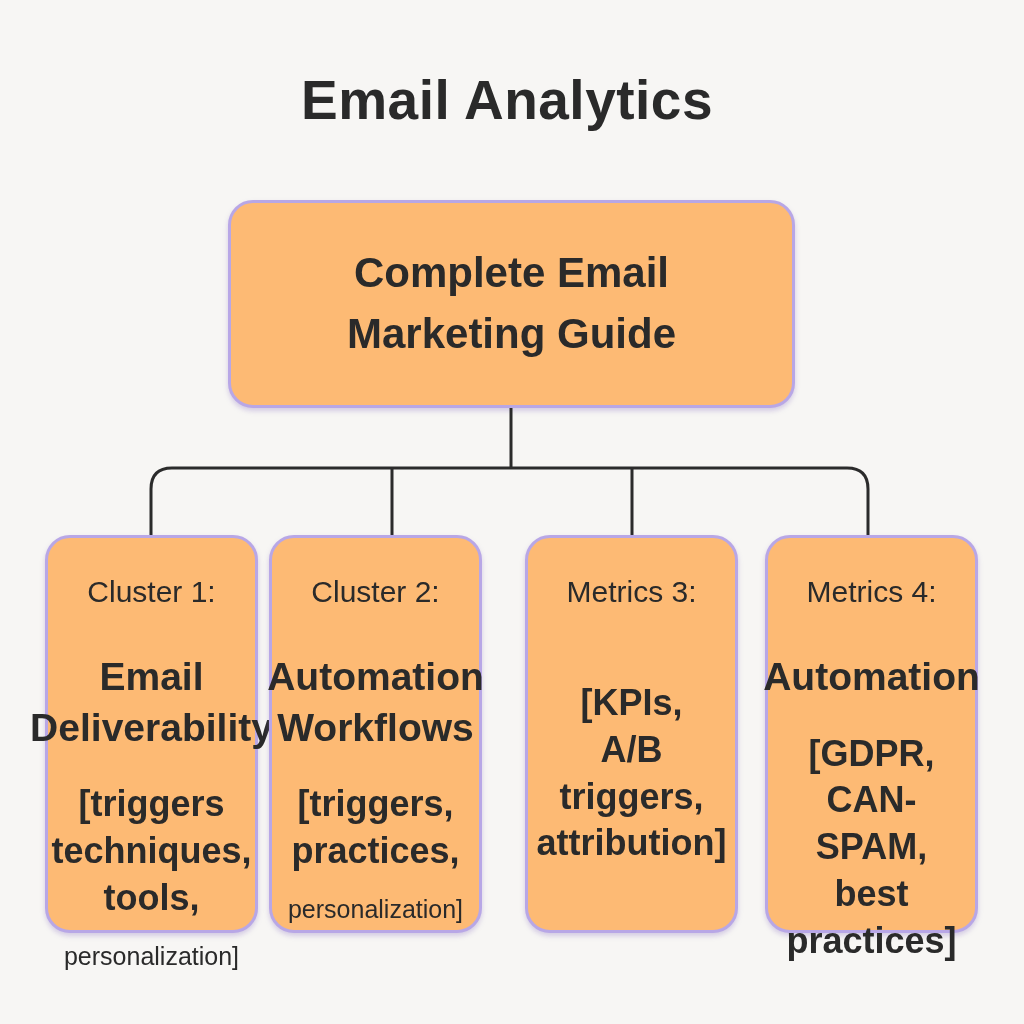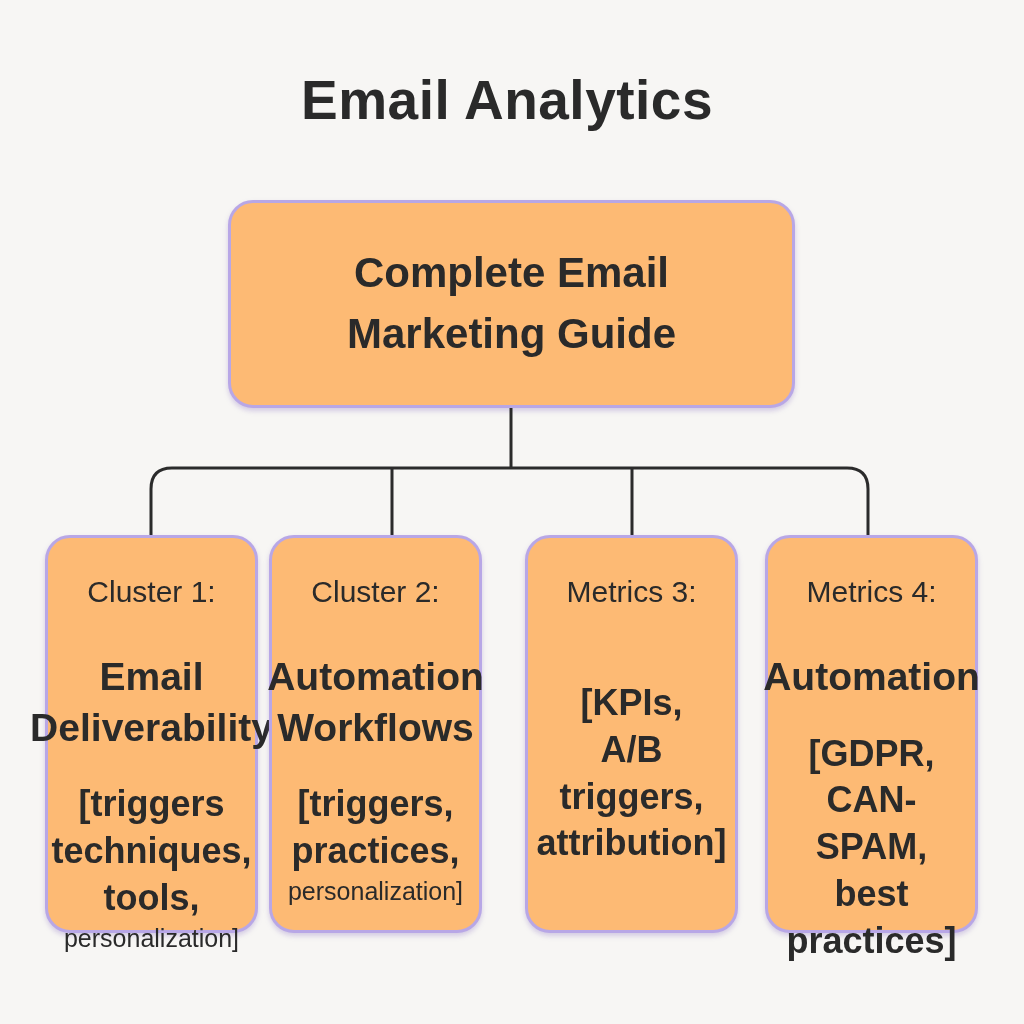--- a/index.html
+++ b/index.html
@@ -87,20 +87,21 @@
     font-weight: 700;
     line-height: 1.3;
     margin-top: 28px;
     white-space: pre-line;
   }
   .cluster-box .cluster-details-small {
     font-size: 25px;
     font-weight: 500;
     line-height: 1.35;
     white-space: pre-line;
+    margin-top: 18px;
   }
   #cluster-1 { left: 45px; }
   #cluster-2 { left: 269px; }
   #cluster-3 { left: 525px; }
   #cluster-4 { left: 765px; }
 </style>
 </head>
 <body>
 
 <div id="stage">

